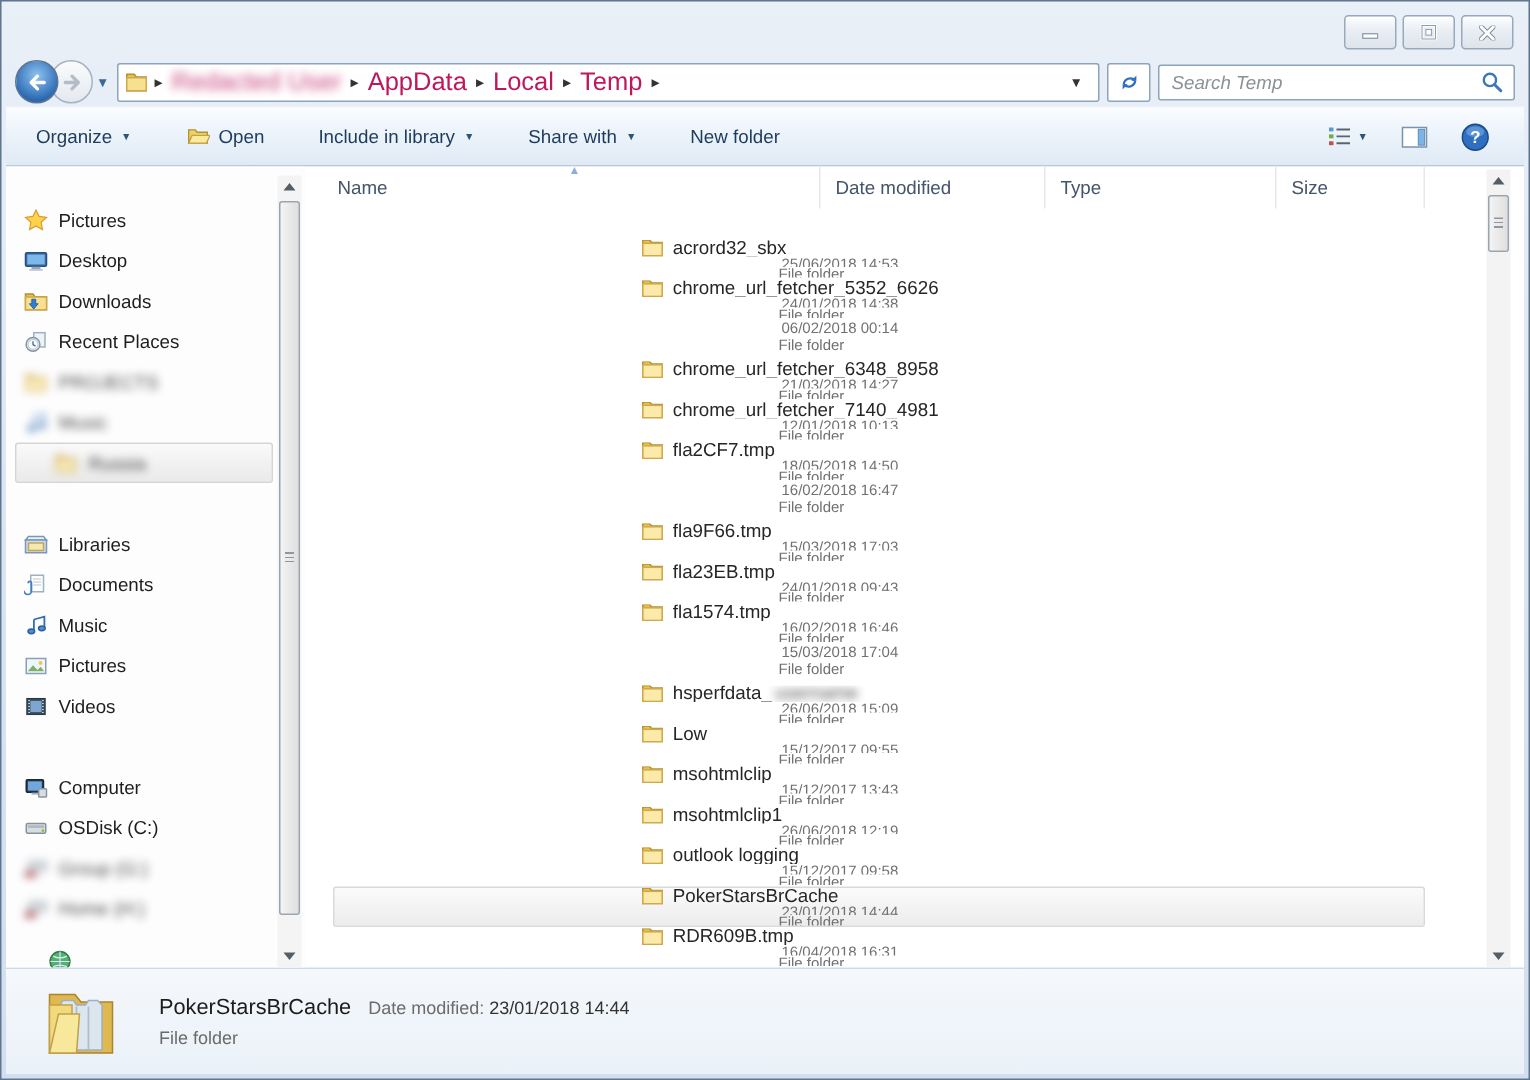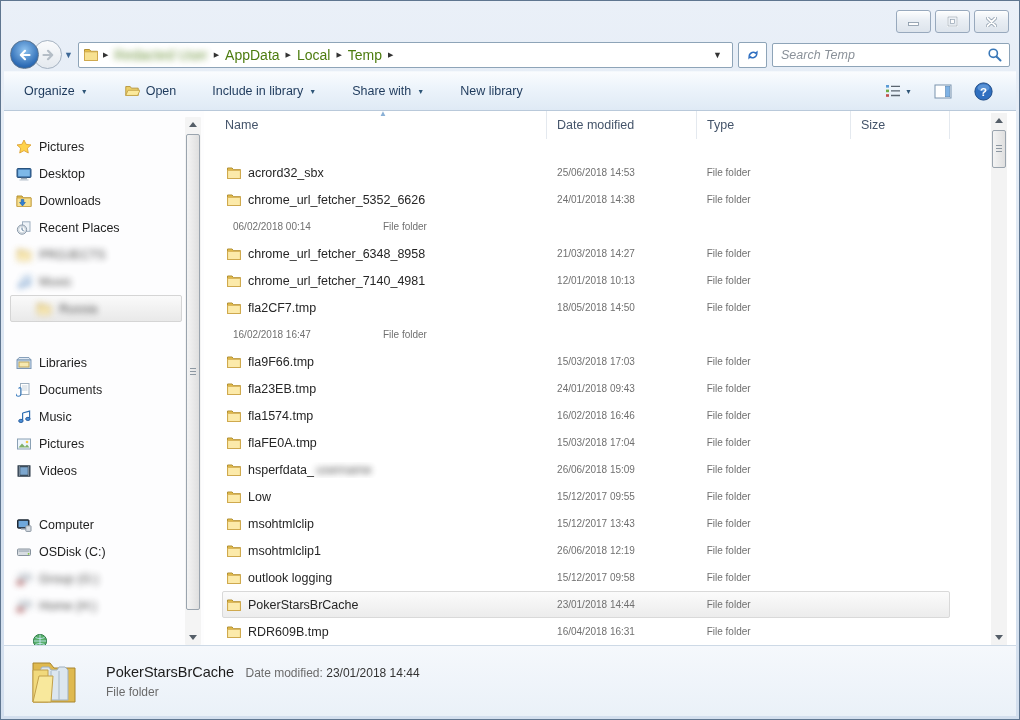--- a/index.html
+++ b/index.html
@@ -20,21 +20,21 @@
   
   .navbar{height:33px;flex:none;display:flex;align-items:center;padding:0 6px;gap:5px;}
   .navcluster{display:flex;align-items:center;flex:none;}
   .circle-btn{width:29px;height:29px;border-radius:50%;display:flex;align-items:center;
               justify-content:center;border:1px solid #5c7590;box-sizing:border-box;}
   .back{background:radial-gradient(circle at 50% 35%,#8fc3f0,#2e6cb5 70%,#1d4f8d);z-index:2;}
   .fwd{background:linear-gradient(#fafbfc,#e4e9ef);margin-left:-6px;border-color:#a5b2c1;}
   .nav-caret{color:#3e6896;font-size:9px;margin-left:2px;}
   .addressbar{flex:1;height:24px;background:#fff;border:1px solid #8ea4b8;border-radius:2px;
               display:flex;align-items:center;padding:0 4px;gap:2px;overflow:hidden;}
-  .crumb{color:#4d7c0f;font-size:14px;padding:2px 4px;white-space:nowrap;}
+  .crumb{color:#be185d;font-size:17px;padding:2px 4px;white-space:nowrap;}
   .crumb-sep{font-size:7px;color:#333;padding:0 2px;}
   .addr-caret{margin-left:auto;color:#333;font-size:9px;padding:0 6px;}
   .refresh-btn{width:27px;height:24px;background:#fff;border:1px solid #8ea4b8;border-radius:2px;
                display:flex;align-items:center;justify-content:center;flex:none;}
   .searchbox{width:238px;height:24px;background:#fff;border:1px solid #8ea4b8;border-radius:2px;
              display:flex;align-items:center;flex:none;padding:0 6px;box-sizing:border-box;}
   .searchbox input{border:0;outline:0;flex:1;font:italic 12.5px "Liberation Sans",sans-serif;
                    color:#444;background:transparent;min-width:0;}
   .searchbox input::placeholder{color:#8a9199;font-style:italic;}
   
@@ -76,21 +76,21 @@
   .filelist{flex:1;position:relative;overflow:hidden;}
   .list-header{height:28px;display:flex;margin-left:18px;width:728px;position:relative;}
   .hcell{display:flex;align-items:center;color:#44546a;font-size:12.5px;
          border-right:1px solid #e4e9ef;box-sizing:border-box;padding-left:10px;position:relative;}
   .hcell.name{width:325px;padding-left:3px;}
   .hcell.date{width:150px;}
   .hcell.type{width:154px;}
   .hcell.size{width:99px;}
   .sort-glyph{position:absolute;top:-2px;left:50%;margin-left:-5px;font-size:8px;color:#8ab0d6;}
   .rows{padding-top:20px;margin-left:18px;width:728px;}
-  .row{height:27px;display:flex;align-items:center;box-sizing:border-box;border:1px solid transparent;}
+  .row{height:27px;display:flex;align-items:center;box-sizing:border-box;border:1px solid transparent;flex-direction:column;}
   .row.selected{background:linear-gradient(#fbfbfb,#ececec);border-color:#d9d9d9;border-radius:2px;}
   .cell{white-space:nowrap;overflow:hidden;}
   .cell.name{width:325px;display:flex;align-items:center;gap:6px;color:#262626;font-size:12.5px;padding-left:3px;box-sizing:border-box;}
   .cell.date,.cell.type,.cell.size{color:#707070;font-size:10px;padding-left:10px;box-sizing:border-box;}
   .cell.date{width:150px;}
   .cell.type{width:154px;}
   .cell.size{width:99px;}
   .list-scroll{position:absolute;top:2px;bottom:0;right:9px;width:16px;background:#f3f3f3;}
   
   .details{height:70px;flex:none;background:linear-gradient(#f5f8fc,#eaf1f8);
@@ -214,21 +214,21 @@
         </div>
         <div class="tb-item">
           <span>Include in library</span>
           <span class="tb-caret">▼</span>
         </div>
         <div class="tb-item">
           <span>Share with</span>
           <span class="tb-caret">▼</span>
         </div>
         <div class="tb-item">
-          <span>New library</span>
+          <span>New folder</span>
         </div>
       </span>
     <div class="tb-right">
       <div class="tb-iconbtn">
         <span class="icon">
           <svg viewBox="0 0 16 14">
               <rect x="1" y="1" width="3" height="2.6" fill="#5b9bd5"></rect>
               <rect x="1" y="5.6" width="3" height="2.6" fill="#70ad47"></rect>
               <rect x="1" y="10.2" width="3" height="2.6" fill="#c0504d"></rect>
               <path d="M6 2.3h9M6 6.9h9M6 11.5h9" stroke="#5a6570" stroke-width="1.3"></path>
@@ -616,30 +616,20 @@
                   <path d="M2.5 6h11v7h-11z" fill="#fcecb0" opacity="0.8"></path>
                 </svg>
               </span>
               <span>fla1574.tmp</span>
             </span>
             <span class="cell date">16/02/2018 16:46</span>
             <span class="cell type">File folder</span>
             <span class="cell size"></span>
           </div>
           <div class="row">
-            <span class="cell name">
-              <span class="icon">
-                <svg viewBox="0 0 16 16">
-                  <path d="M1.5 3h4.6l1.4 1.7h7v8.8h-13z" fill="#e9c148" stroke="#b08f35"></path>
-                  <path d="M1.5 5.2h13v8.3h-13z" fill="#f7e191" stroke="#cfa94e"></path>
-                  <path d="M2.5 6h11v7h-11z" fill="#fcecb0" opacity="0.8"></path>
-                </svg>
-              </span>
-              <span>flaFE0A.tmp</span>
-            </span>
             <span class="cell date">15/03/2018 17:04</span>
             <span class="cell type">File folder</span>
             <span class="cell size"></span>
           </div>
           <div class="row">
             <span class="cell name">
               <span class="icon">
                 <svg viewBox="0 0 16 16">
                   <path d="M1.5 3h4.6l1.4 1.7h7v8.8h-13z" fill="#e9c148" stroke="#b08f35"></path>
                   <path d="M1.5 5.2h13v8.3h-13z" fill="#f7e191" stroke="#cfa94e"></path>

